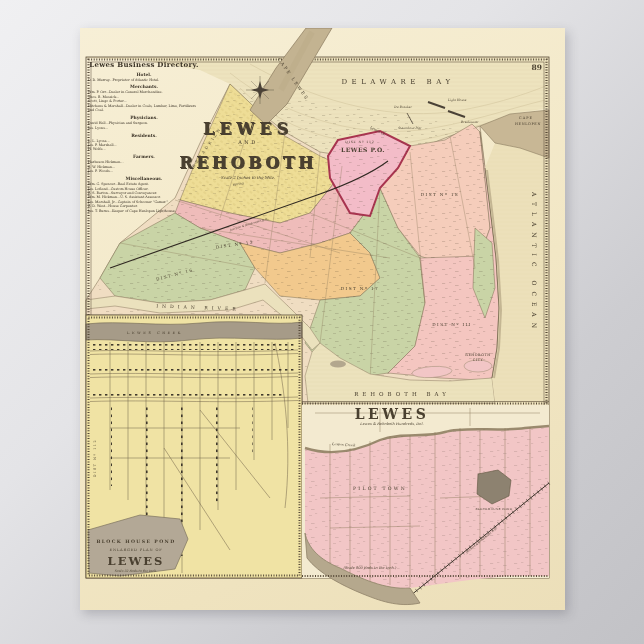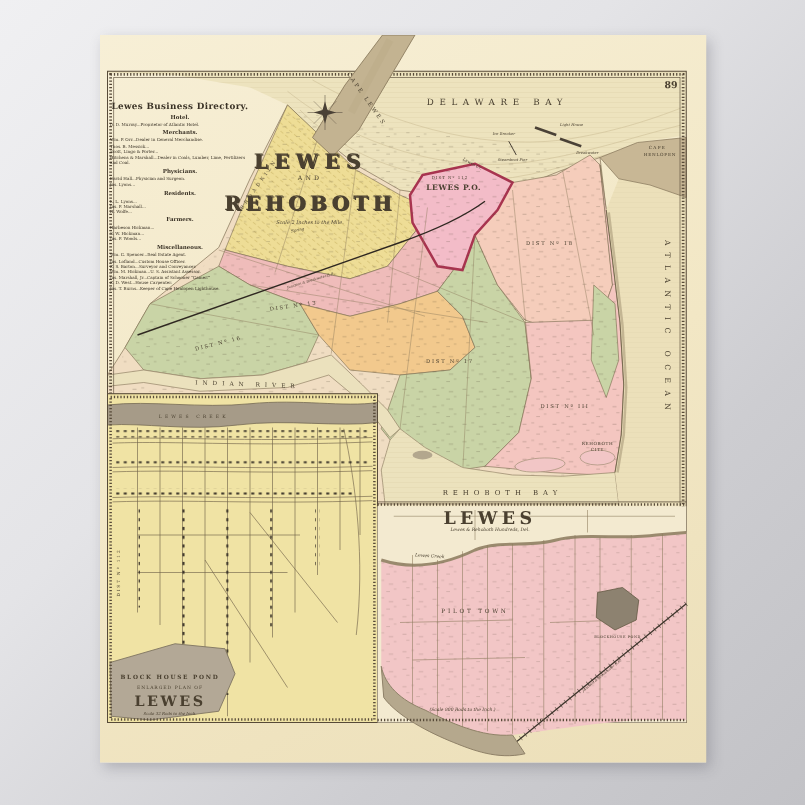--- a/index.html
+++ b/index.html
@@ -12,21 +12,20 @@
   .sheet{
     position:absolute;left:80px;top:28px;width:485px;height:582px;
     background:linear-gradient(155deg,#f7efd6 0%,#f2e7c5 55%,#ecdfb9 100%);
     box-shadow:3px 4px 10px rgba(60,60,70,0.25);
   }
   .sheet svg{position:absolute;left:0;top:0;}
   svg text{font-family:"DejaVu Serif", serif;fill:#4a4030;}
   .dir{
     position:absolute;left:8px;top:32px;width:112px;color:#3a3226;
     font-family:"DejaVu Serif", serif;
-    margin-top:20px;
   }
   .dir-title{font-size:7px;font-weight:bold;text-align:center;margin-bottom:2px;letter-spacing:0.3px;}
   .dir-h{font-size:4.4px;font-weight:bold;text-align:center;margin:2.5px 0 1px 0;}
   .dir-e{font-size:3.3px;line-height:1.35;}
 </style>
 </head>
 <body>
 
 <div class="poster">
   <div class="sheet">

